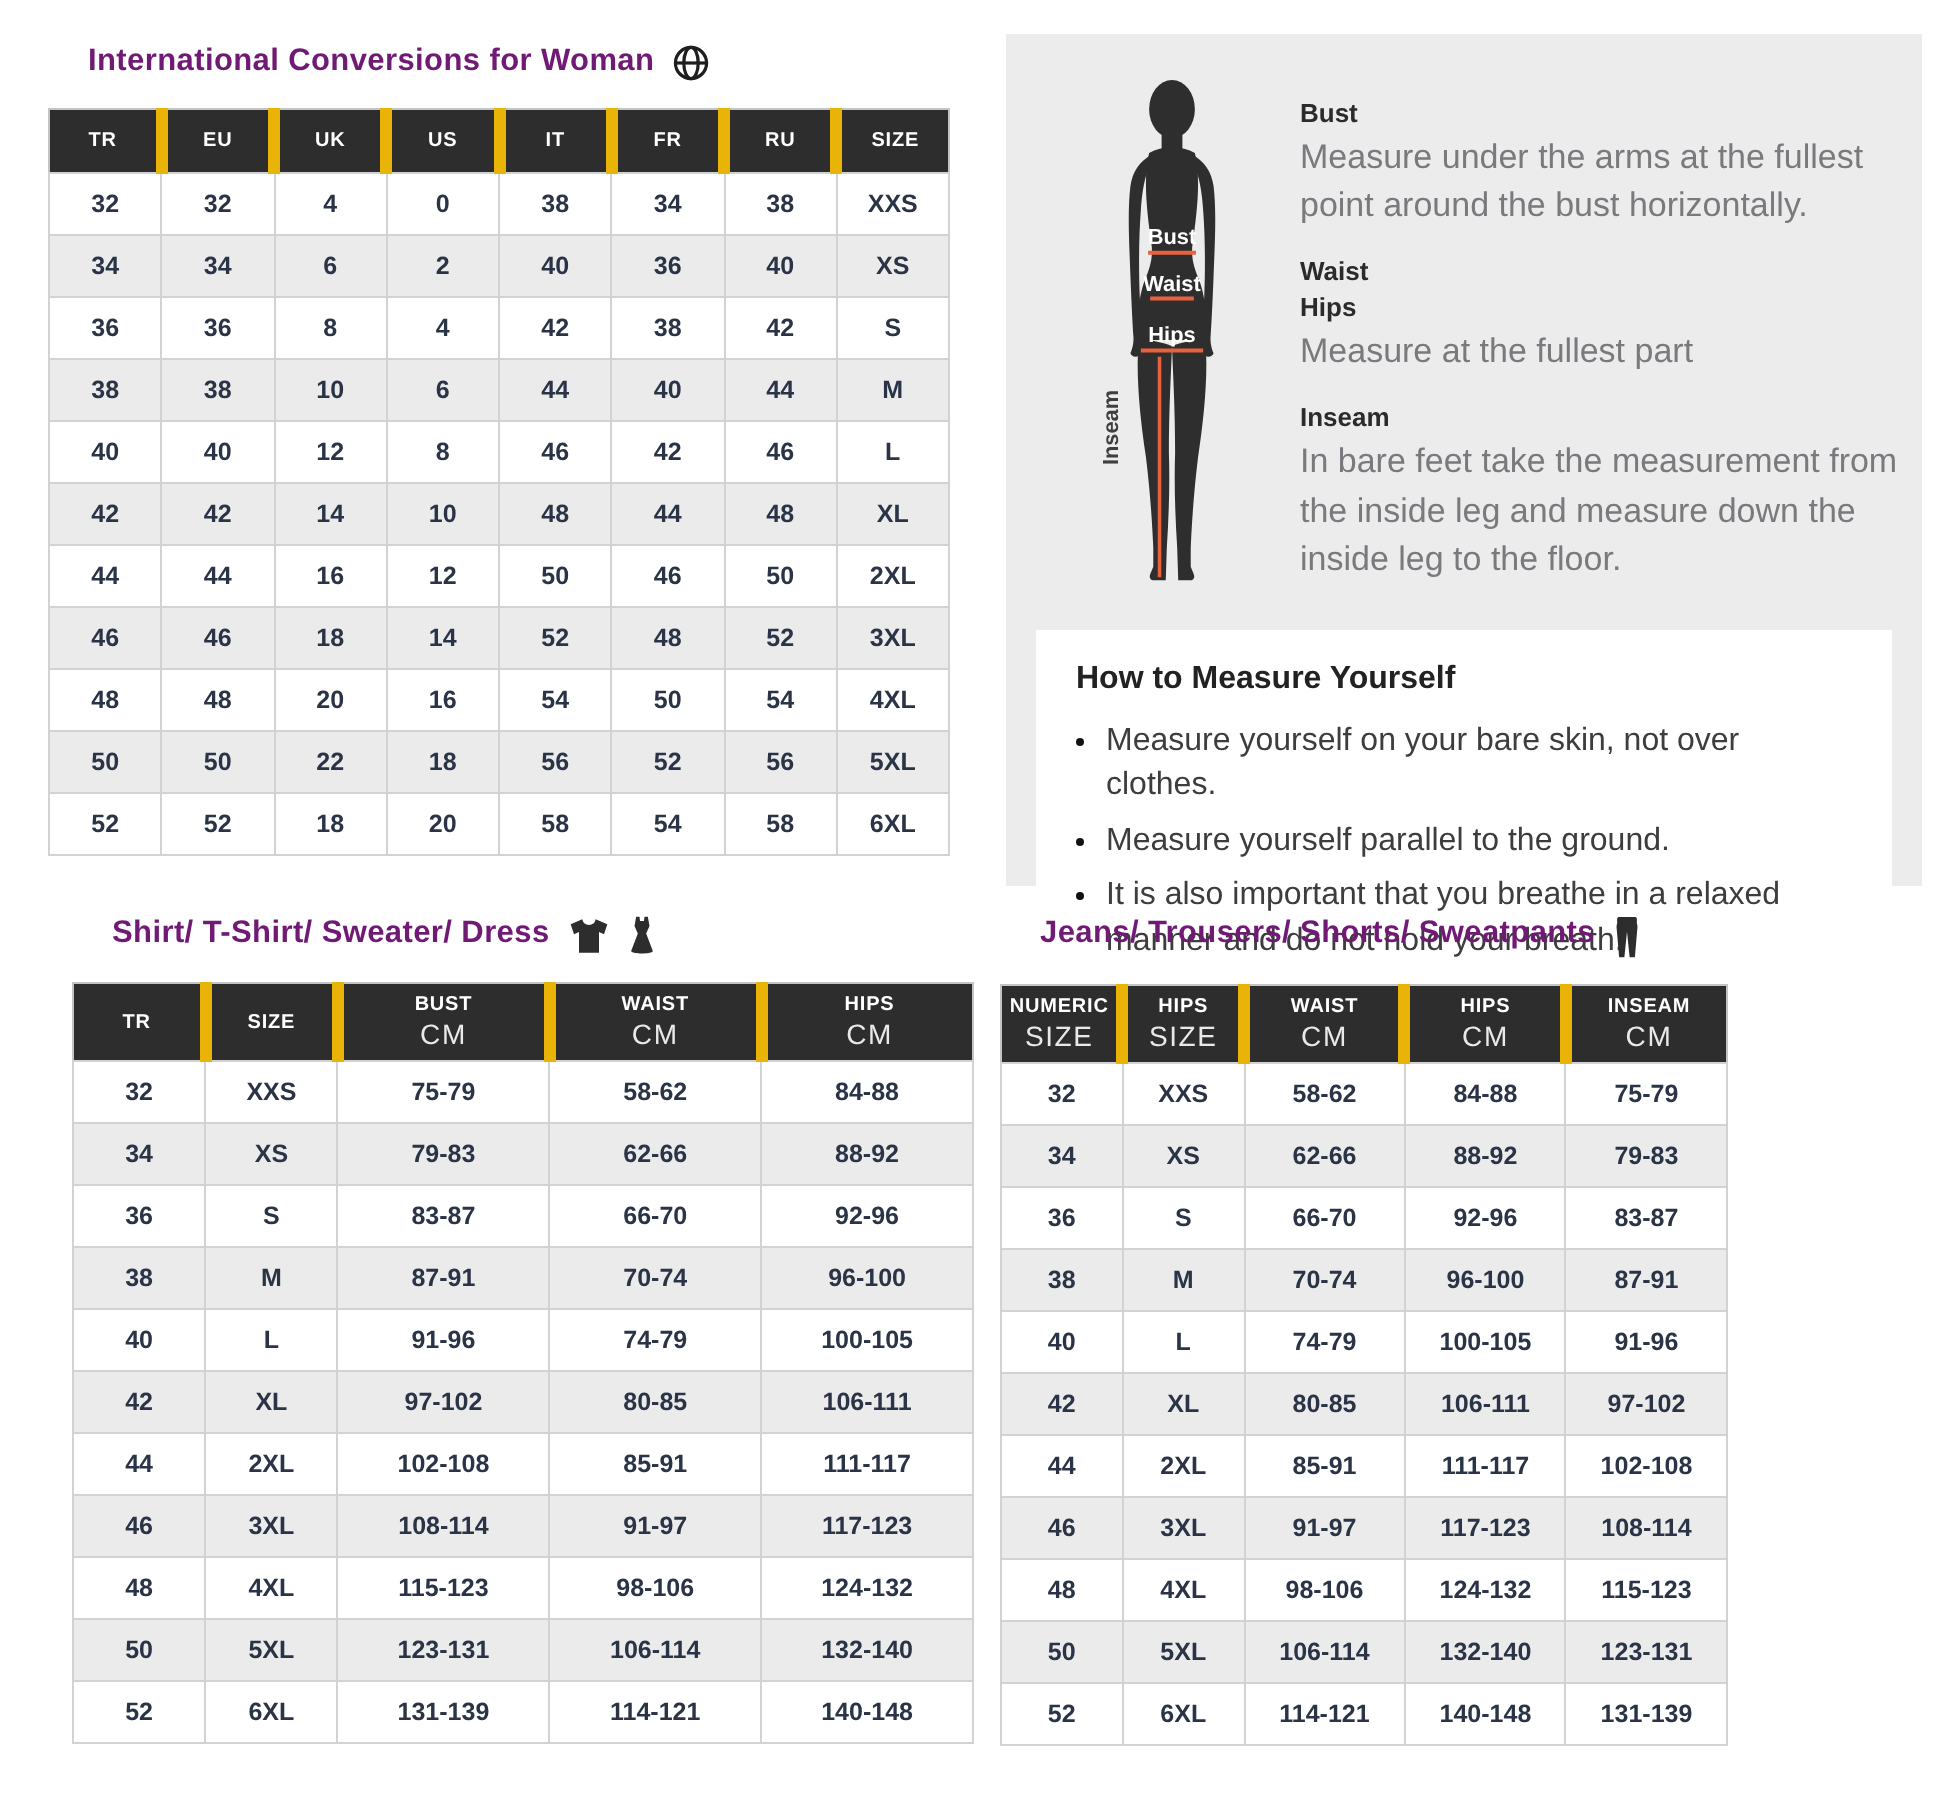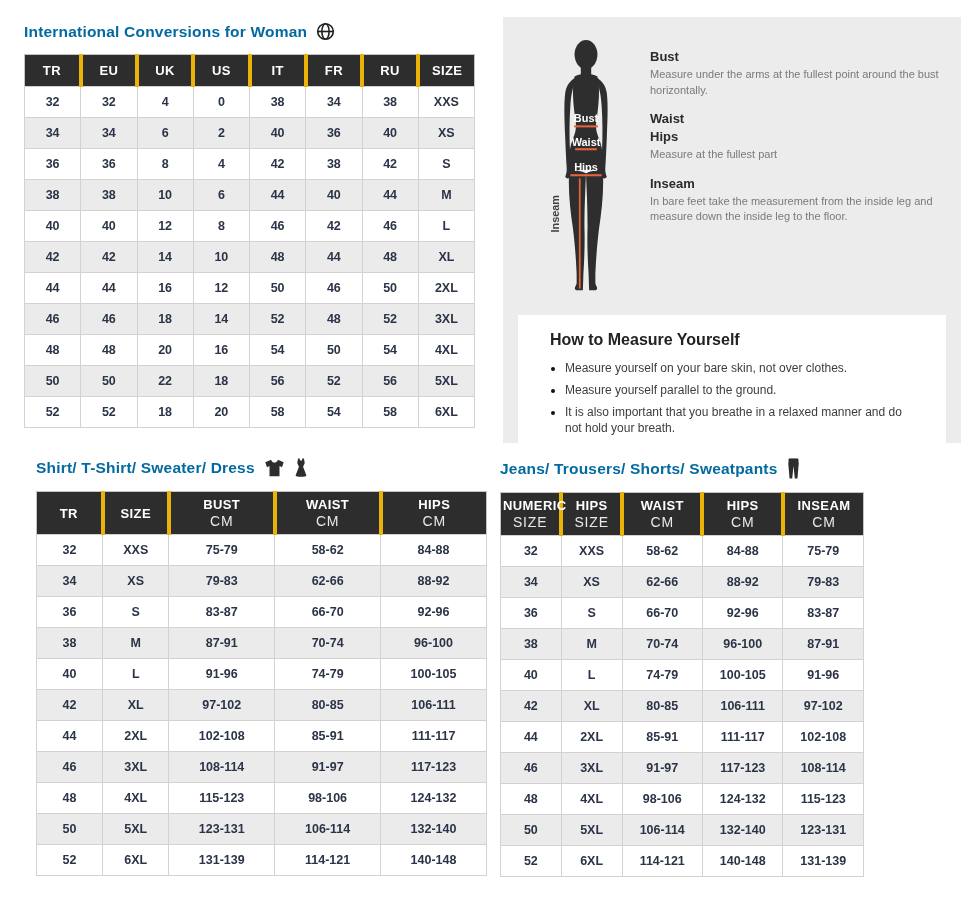--- a/index.html
+++ b/index.html
@@ -6,41 +6,41 @@
   html,body { background:#fff; }
   .page {
     position: relative;
     width: 976px; height: 904px;
     background: #ffffff;
     font-family: "Liberation Sans", sans-serif;
     overflow: hidden;
   }
   
   .sec-title {
-    display: flex; align-items: center; gap: 9px;
-    font-size: 15.5px; font-weight: 700; color: #0369a1;
-    letter-spacing: .2px; margin-bottom: 13px;
+    display: flex; align-items: flex-start; gap: 9px;
+    font-size: 15.5px; font-weight: 700; color: #701a75;
+    letter-spacing: .2px; margin-bottom: 13px; margin-left: 20px;
   }
   .sec-title svg { flex: 0 0 auto; }
   
   table.tbl {
     width: 100%;
     border-collapse: collapse;
     table-layout: fixed;
     border: 1px solid #c4c4c4;
   }
   table.tbl th {
     background: #2d2d2d; color: #ffffff;
     font-size: 12.5px; font-weight: 700;
     text-align: center; vertical-align: middle;
     padding: 5px 2px;
-    border-left: 4px solid #eab308;
+    border-left: 6px solid #eab308;
   }
   table.tbl th:first-child { border-left: none; }
-  .th-main { font-size: 13px; font-weight: 700; letter-spacing: .4px; }
+  .th-main { font-size: 10px; font-weight: 700; letter-spacing: .4px; }
   .th-sub  { font-size: 14px; font-weight: 400; color: #e9e9e9; letter-spacing: .8px; margin-top: 1px; }
   table.tbl td {
     height: 31px;
     text-align: center; vertical-align: middle;
     font-size: 12.5px; font-weight: 700; color: #2b3447;
     border: 1px solid #d2d2d2;
     background: #ffffff;
   }
   table.tbl tbody tr:nth-child(even) td { background: #ebebeb; }
   
@@ -53,28 +53,28 @@
   .bottoms-tbl col.c-big   { width: 22.26%; }
   
   .intl-sec    { position: absolute; left: 24px;  top: 22px;  width: 451px; }
   .guide-panel { position: absolute; left: 503px; top: 17px;  width: 458px; height: 426px; background: #ececec; }
   .tops-sec    { position: absolute; left: 36px;  top: 458px; width: 451px; }
   .bottoms-sec { position: absolute; left: 500px; top: 458px; width: 364px; }
   
   .body-fig { position: absolute; left: 40px; top: 22px; width: 86px; height: 260px; }
   .m-list   { position: absolute; left: 147px; top: 32px; width: 302px; }
   .m-item h4 { font-size: 13px; font-weight: 700; color: #2b2b2b; margin-bottom: 3px; }
-  .m-item p  { font-size: 11px; color: #7a7a7e; line-height: 1.42; margin-bottom: 13px; }
+  .m-item p  { font-size: 17px; color: #7a7a7e; line-height: 1.42; margin-bottom: 13px; }
   .howto {
     position: absolute; left: 15px; top: 298px; width: 428px;
-    background: #ffffff; padding: 16px 32px 16px;
+    background: #ffffff; padding: 16px 20px 16px;
   }
   .howto h3 { font-size: 16px; font-weight: 700; color: #222; margin-bottom: 11px; }
   .howto ul { list-style: disc; padding-left: 15px; }
-  .howto li { font-size: 12px; color: #3d3d3d; line-height: 1.4; margin-bottom: 5px; }
+  .howto li { font-size: 16px; color: #3d3d3d; line-height: 1.4; margin-bottom: 5px; }
   .howto li::marker { color: #111; }
 </style>
 </head>
 <body>
 
 <div class="page">
 
   <section class="intl-sec">
     <h2 class="sec-title">
       <span>International Conversions for Woman</span>

